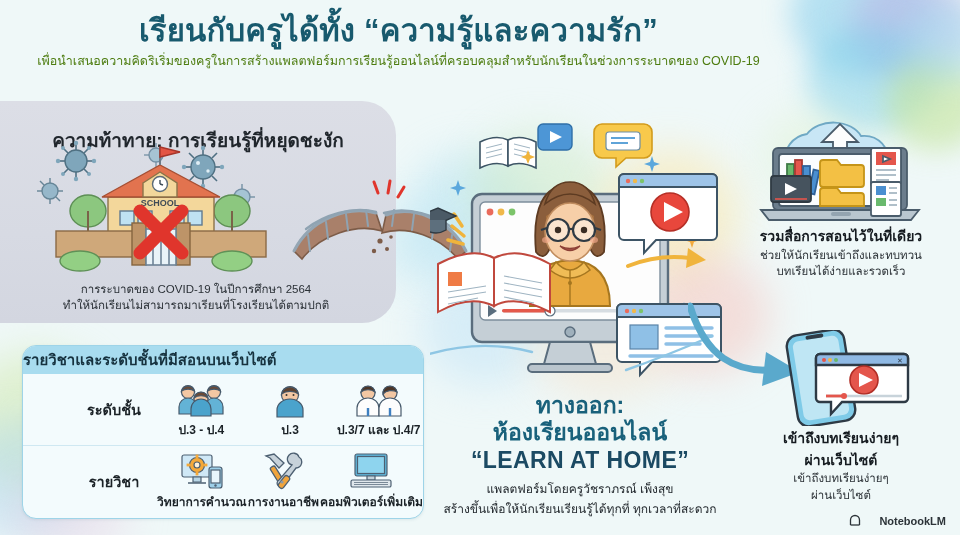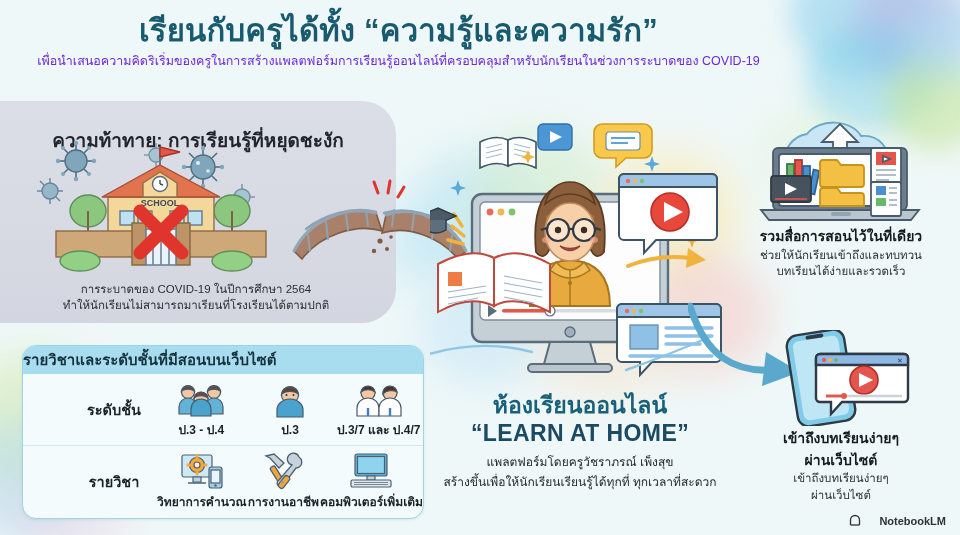--- a/index.html
+++ b/index.html
@@ -17,21 +17,21 @@
 
   
   #header{position:absolute;left:0;top:0;width:797px;height:96px;z-index:6;text-align:center;}
   #title{
     margin:0;padding-top:14px;
     font-size:31px;font-weight:bold;letter-spacing:.2px;
     color:#185a6e;line-height:1.1;
     text-shadow:0 1px 0 rgba(255,255,255,.6);
   }
   #subtitle{
-    margin:6px 0 0;font-size:12.5px;color:#6d28d9;line-height:1.2;font-weight:500;
+    margin:6px 0 0;font-size:12.5px;color:#4d7c0f;line-height:1.2;font-weight:500;
   }
 
   
   #challenge-panel{
     position:absolute;left:0;top:101px;width:396px;height:222px;
     background:linear-gradient(180deg,#dcdee6 0%,#d7dae3 60%,#d3d6e0 100%);
     border-top-right-radius:34px;border-bottom-right-radius:34px;
     z-index:4;
   }
   #challenge-title{
@@ -554,20 +554,21 @@
       <path d="M-4,100 v10 q10,6 20,0 v-10" fill="#5d6f7d"></path>
     </g>
 
     <g fill="none" stroke="#8ec6e4" stroke-width="2.4" stroke-linecap="round">
       <path d="M-8,236 q58,-18 110,-4"></path>
       <path d="M196,250 q40,-14 86,-34"></path>
     </g>
   </svg>
 
   <div id="hero-text">
+    <div id="hero-h1">ทางออก:</div>
     <div id="hero-h2">ห้องเรียนออนไลน์</div>
     <div id="hero-h3">“LEARN AT HOME”</div>
     <div id="hero-sub1">แพลตฟอร์มโดยครูวัชราภรณ์ เพ็งสุข</div>
     <div id="hero-sub2">สร้างขึ้นเพื่อให้นักเรียนเรียนรู้ได้ทุกที่ ทุกเวลาที่สะดวก</div>
   </div>
 
   <svg id="arrow-curve" viewBox="0 0 120 92">
     <path d="M2,10 C18,62 48,76 84,74" fill="none" stroke="#5aa9cc" stroke-width="7" stroke-linecap="round"></path>
     <polygon points="78,56 112,76 74,90" fill="#5aa9cc"></polygon>
   </svg>

